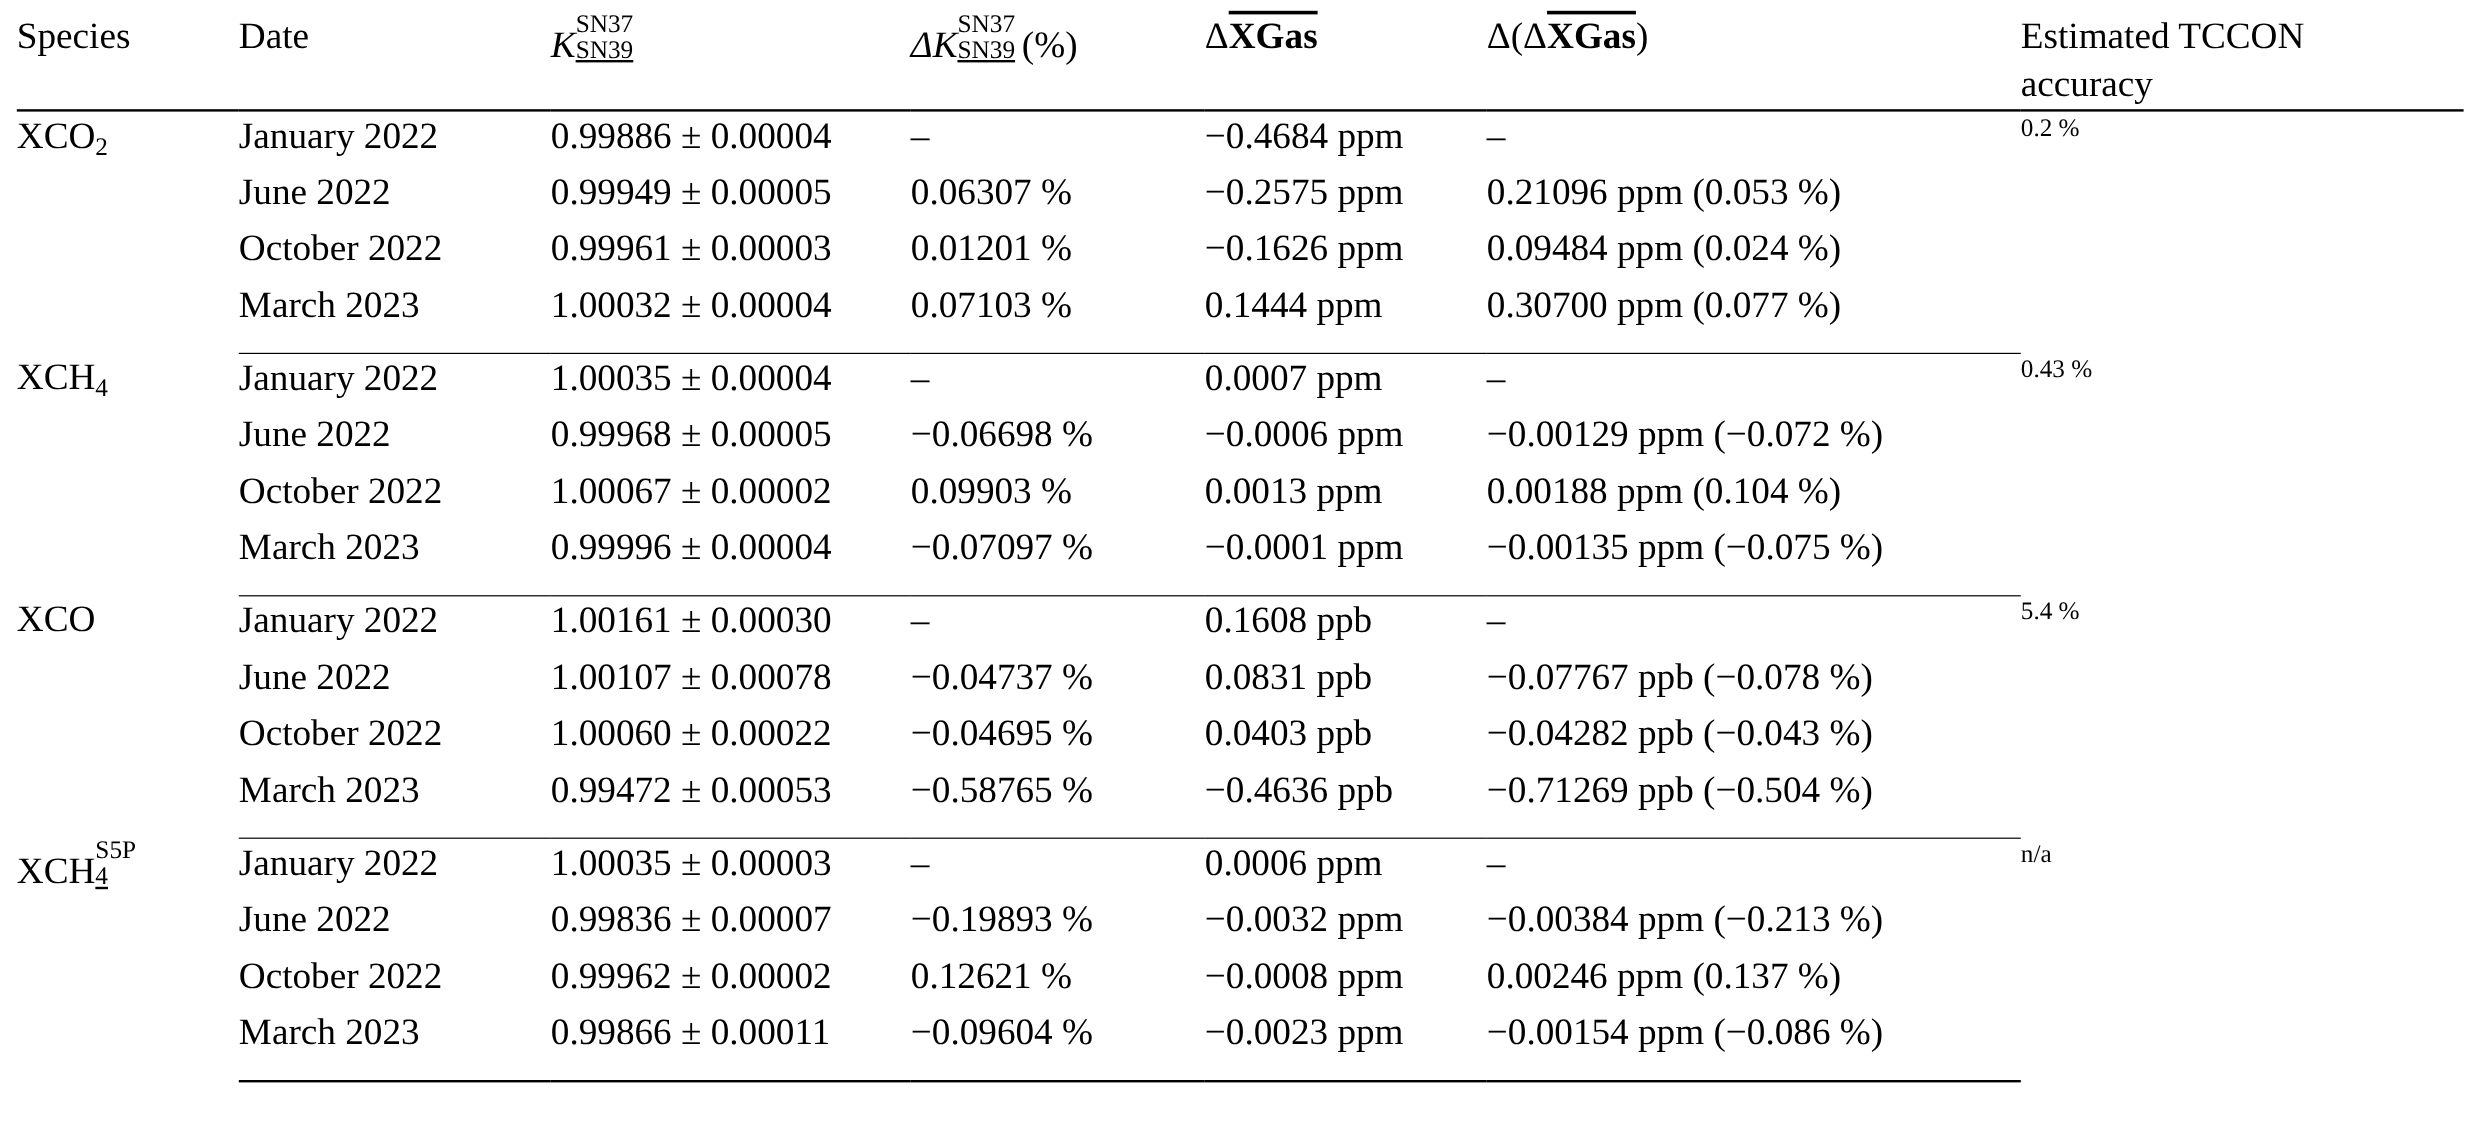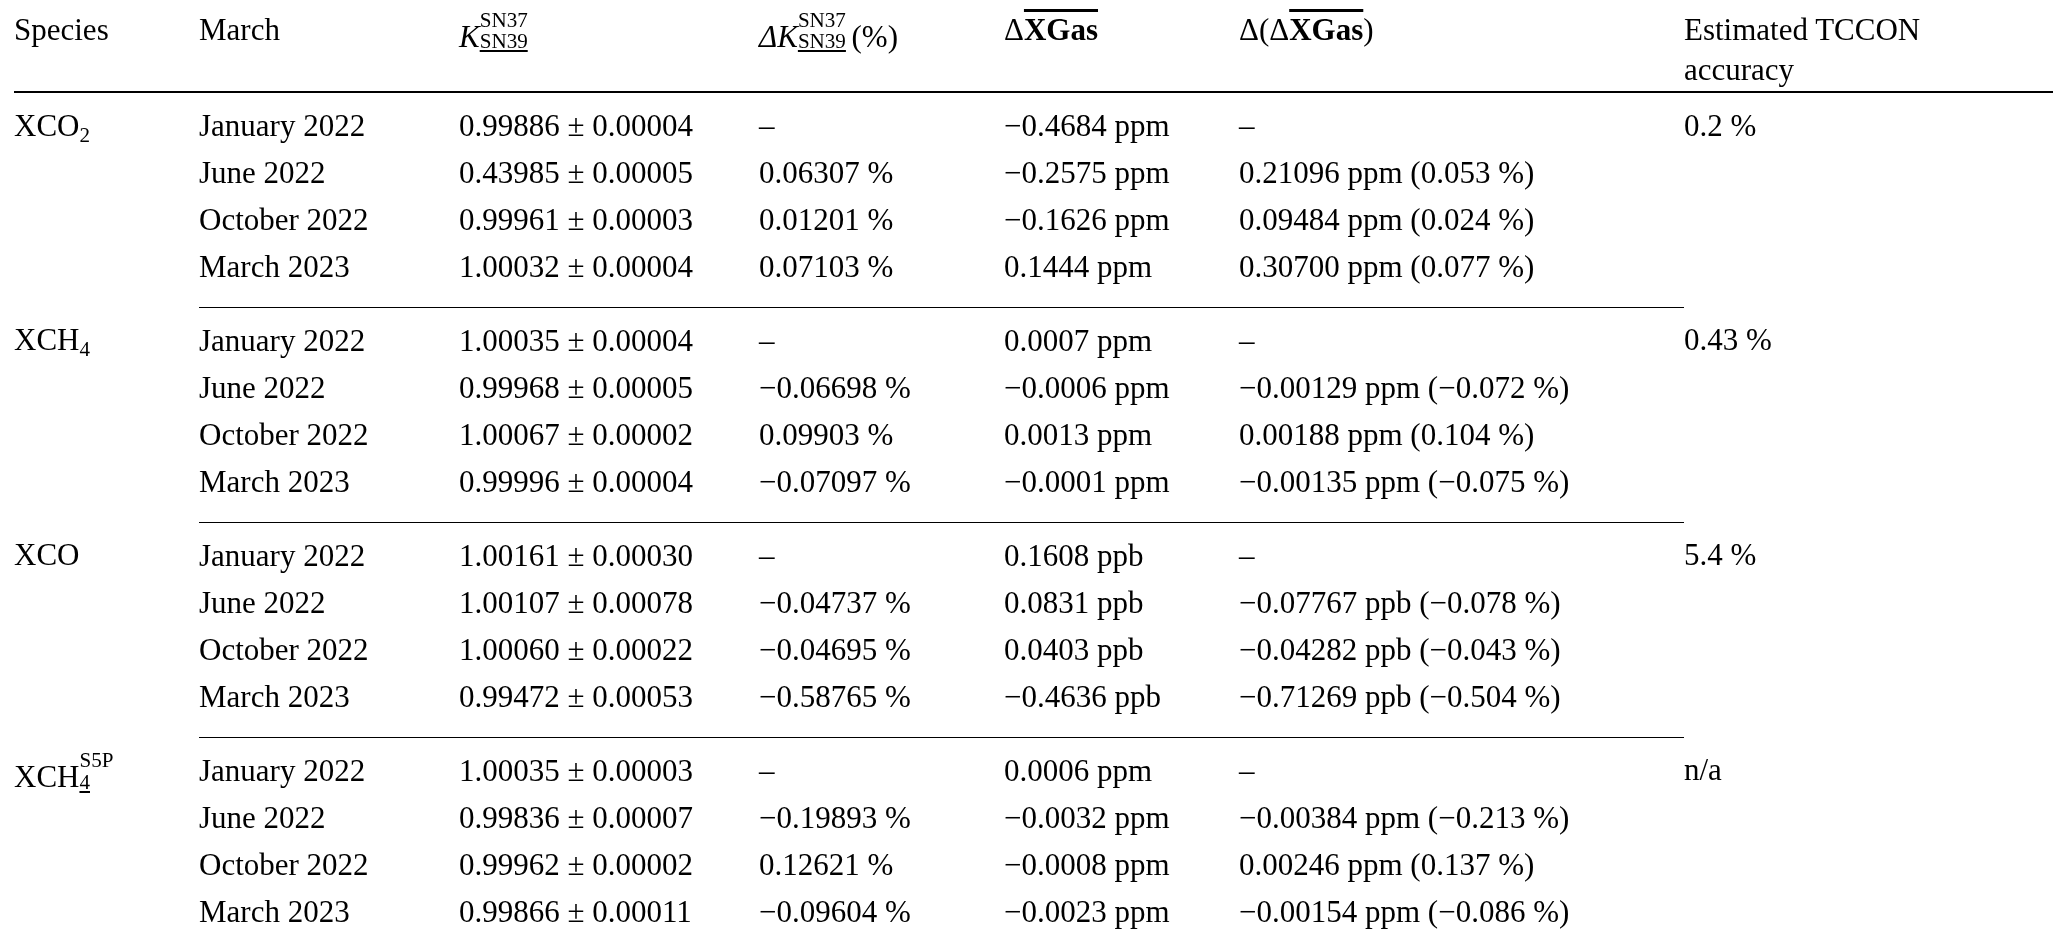--- a/index.html
+++ b/index.html
@@ -52,33 +52,32 @@
   .rule-bottom td { border-bottom: 2.5px solid #000; }
 
   tbody.block td {
     padding-top: 0;
     padding-bottom: 0;
   }
   tbody.block tr td {
     height: 47px;
   }
   tbody.block tr:first-child td {
-    padding-top: 13px;
   }
   tbody.block tr:last-child td {
     padding-bottom: 13px;
   }
   .species-cell {
     vertical-align: middle;
     font-size: 31px;
     white-space: nowrap;
   }
   .acc-cell {
     vertical-align: middle;
-    font-size: 31px;
+    font-size: 21px;
     white-space: nowrap;
   }
   .date-cell, .k-cell, .dk-cell, .dx-cell, .ddx-cell {
     white-space: nowrap;
   }
   sub { font-size: 0.68em; vertical-align: -0.28em; }
   .ital { font-style: italic; }
   .overline { text-decoration: overline; font-weight: bold; }
   .k-sym {
     position: relative;
@@ -111,21 +110,21 @@
     <col class="c-ddx">
     <col class="c-acc">
   </colgroup>
 
   <thead>
     <tr class="header-row rule-top">
       <th>
         <span>Species</span>
       </th>
       <th>
-        <span>March</span>
+        <span>Date</span>
       </th>
       <th>
         <span class="k-sym">
           <span class="ital">K</span><span class="k-sub-sup"><span class="sup-line">SN37</span><span class="sub-line">SN39</span></span>
         </span>
       </th>
       <th>
         <span class="k-sym">
           <span><span class="ital">ΔK</span></span><span class="k-sub-sup"><span class="sup-line">SN37</span><span class="sub-line">SN39</span></span><span class="sp"></span><span>(%)</span>
         </span>
@@ -150,21 +149,21 @@
       </td>
       <td class="date-cell">January 2022</td>
       <td class="k-cell">0.99886 ± 0.00004</td>
       <td class="dk-cell">–</td>
       <td class="dx-cell">−0.4684 ppm</td>
       <td class="ddx-cell">–</td>
       <td class="acc-cell" rowspan="4">0.2 %</td>
     </tr>
     <tr>
       <td class="date-cell">June 2022</td>
-      <td class="k-cell">0.43985 ± 0.00005</td>
+      <td class="k-cell">0.99949 ± 0.00005</td>
       <td class="dk-cell">0.06307 %</td>
       <td class="dx-cell">−0.2575 ppm</td>
       <td class="ddx-cell">0.21096 ppm (0.053 %)</td>
     </tr>
     <tr>
       <td class="date-cell">October 2022</td>
       <td class="k-cell">0.99961 ± 0.00003</td>
       <td class="dk-cell">0.01201 %</td>
       <td class="dx-cell">−0.1626 ppm</td>
       <td class="ddx-cell">0.09484 ppm (0.024 %)</td>

